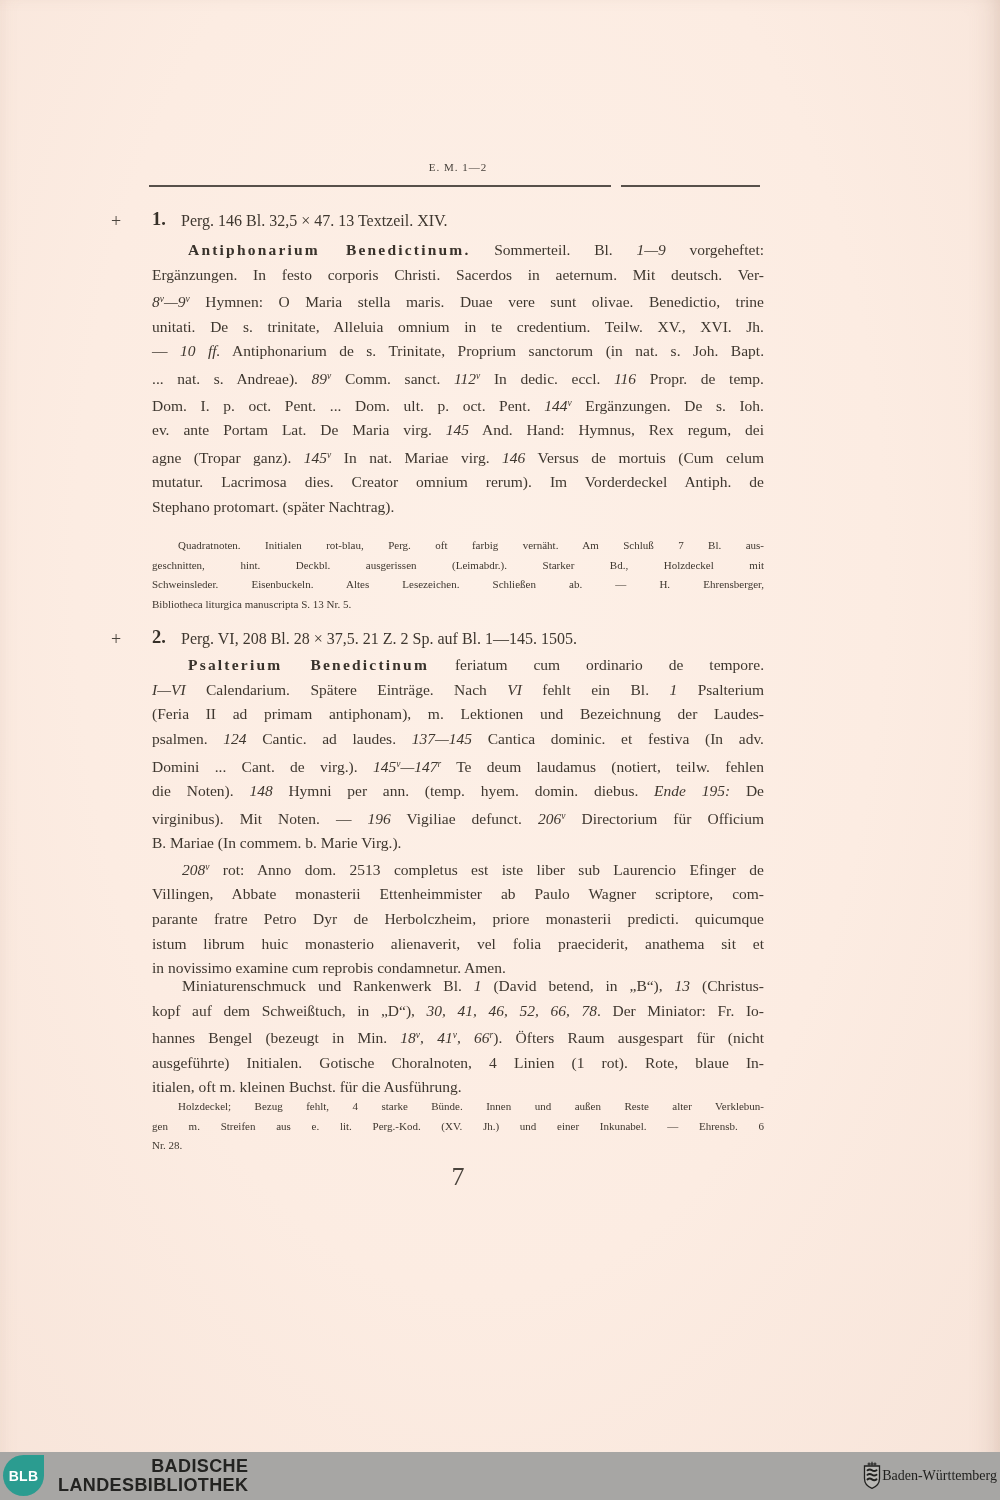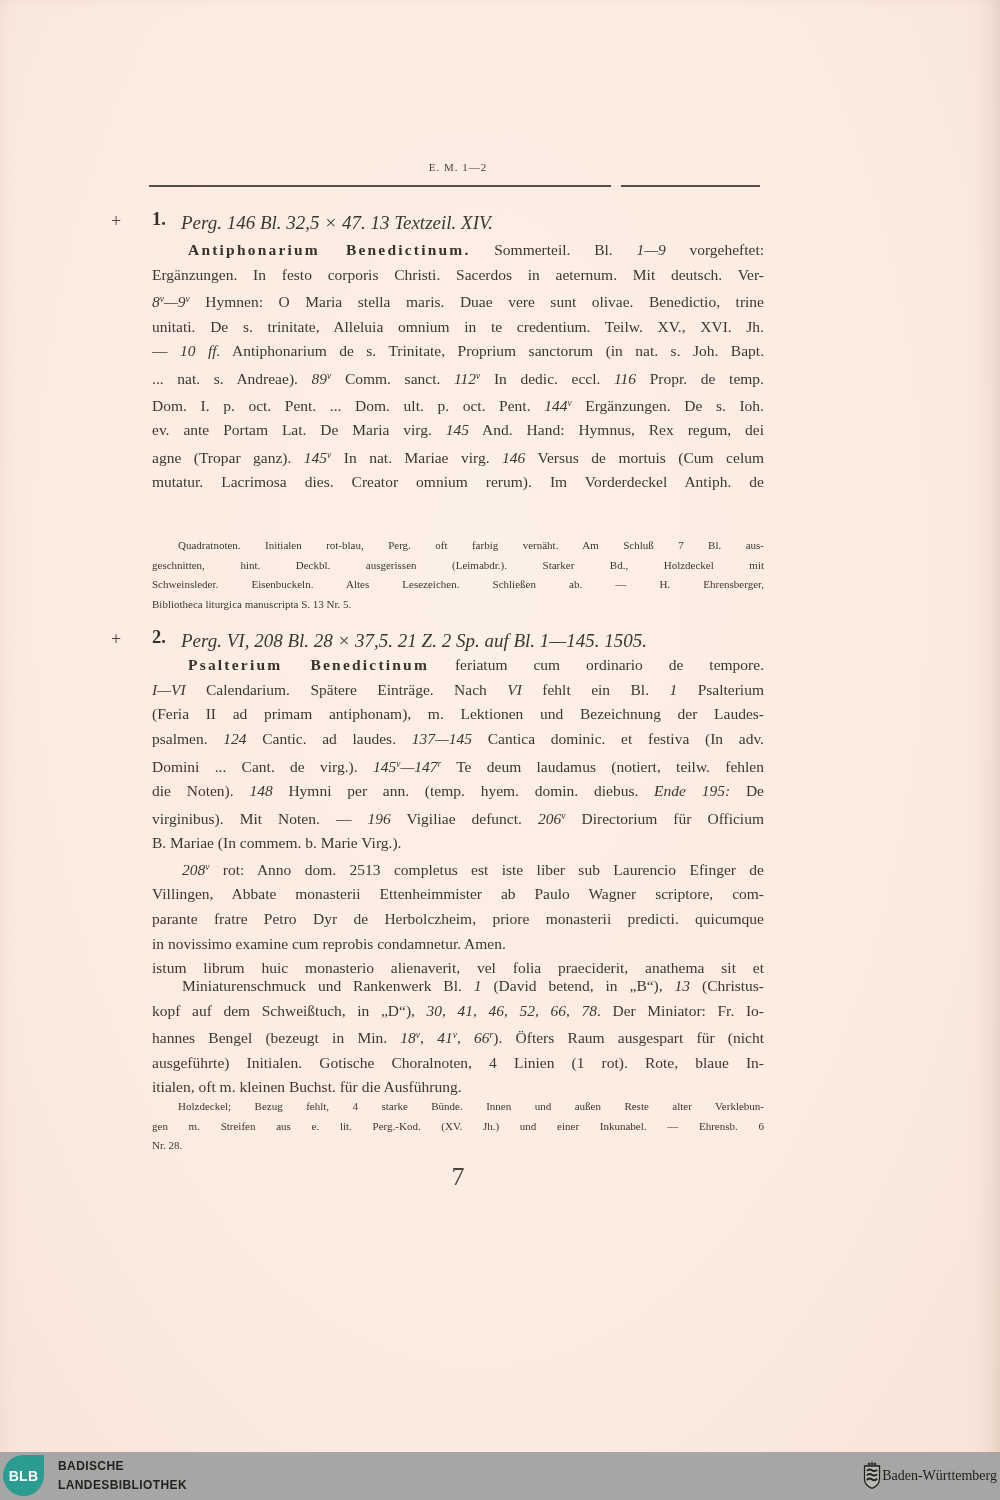--- a/index.html
+++ b/index.html
@@ -19,41 +19,41 @@
   .col{position:absolute;left:152px;width:612px;}
   .center{text-align:center;}
   .running-head{top:161px;font-size:11px;letter-spacing:1px;color:#46403a;}
   .rule{
     position:absolute;left:149px;top:185px;width:611px;height:1.8px;
     background:linear-gradient(90deg,#57504a 0,#57504a 462px,transparent 462px,transparent 472px,#57504a 472px,#57504a 100%);
   }
   .entry-head{position:absolute;left:0;width:1000px;height:24px;}
   .plus{position:absolute;left:111px;top:1px;font-size:18px;color:#4a443d;}
   .enum{position:absolute;left:152px;top:-1px;font-weight:700;font-size:18.5px;color:#363028;}
-  .ecoll{position:absolute;left:181px;top:2px;font-style:italic;font-size:19px;}
+  .ecoll{position:absolute;left:181px;top:2px;font-size:16px;}
   .tline{line-height:24.7px;text-align:justify;text-align-last:justify;text-justify:inter-word;}
   .tend{text-align-last:left;}
   .small{font-size:11px;}
   .small .tline{line-height:19.5px;}
   .b{font-weight:700;letter-spacing:2.2px;color:#38322b;}
   .i{font-style:italic;}
   .sup{font-style:italic;font-size:9.5px;vertical-align:4.5px;}
   .pageno{top:1162px;font-size:26px;color:#4a443d;}
   .footer{position:absolute;left:0;top:1452px;width:1000px;height:52px;background:#a7a6a4;}
   .blb-logo{
     position:absolute;left:3px;top:3px;width:41px;height:41px;
     background:#2b9c90;border-radius:50% 0 50% 50%;
     display:flex;align-items:center;justify-content:center;
     color:#ffffff;font-family:"Liberation Sans", sans-serif;
     font-weight:700;font-size:14px;letter-spacing:.3px;
   }
   .libname{
     position:absolute;left:58px;top:5px;
     font-family:"Liberation Sans", sans-serif;font-weight:700;
-    font-size:12px;line-height:19px;letter-spacing:.4px;color:#232321;
+    font-size:18px;line-height:19px;letter-spacing:.4px;color:#232321;text-align:right;
   }
   .state{
     position:absolute;right:3px;top:0;height:48px;
     display:flex;flex-direction:row;align-items:center;justify-content:flex-start;
   }
   .state-label{font-family:"Liberation Serif", serif;font-size:14px;color:#1e1e1c;line-height:16px;}
 </style>
 </head>
 <body>
 
@@ -72,20 +72,21 @@
     <div class="tline" style="text-indent: 36px;"><span class="b">Antiphonarium Benedictinum.</span><span> Sommerteil. Bl. </span><span class="i">1—9</span><span> vorgeheftet:</span></div>
     <div class="tline"><span>Ergänzungen. In festo corporis Christi. Sacerdos in aeternum. Mit deutsch. Ver-</span></div>
     <div class="tline"><span class="i">8</span><span class="sup">v</span><span class="i">—9</span><span class="sup">v</span><span> Hymnen: O Maria stella maris. Duae vere sunt olivae. Benedictio, trine</span></div>
     <div class="tline"><span>unitati. De s. trinitate, Alleluia omnium in te credentium. Teilw. XV., XVI. Jh.</span></div>
     <div class="tline"><span>— </span><span class="i">10 ff.</span><span> Antiphonarium de s. Trinitate, Proprium sanctorum (in nat. s. Joh. Bapt.</span></div>
     <div class="tline"><span>... nat. s. Andreae). </span><span class="i">89</span><span class="sup">v</span><span> Comm. sanct. </span><span class="i">112</span><span class="sup">v</span><span> In dedic. eccl. </span><span class="i">116</span><span> Propr. de temp.</span></div>
     <div class="tline"><span>Dom. I. p. oct. Pent. ... Dom. ult. p. oct. Pent. </span><span class="i">144</span><span class="sup">v</span><span> Ergänzungen. De s. Ioh.</span></div>
     <div class="tline"><span>ev. ante Portam Lat. De Maria virg. </span><span class="i">145</span><span> And. Hand: Hymnus, Rex regum, dei</span></div>
     <div class="tline"><span>agne (Tropar ganz). </span><span class="i">145</span><span class="sup">v</span><span> In nat. Mariae virg. </span><span class="i">146</span><span> Versus de mortuis (Cum celum</span></div>
     <div class="tline"><span>mutatur. Lacrimosa dies. Creator omnium rerum). Im Vorderdeckel Antiph. de</span></div>
+    <div class="tline tend"><span>Stephano protomart. (später Nachtrag).</span></div>
   </div>
 <div class="col small" style="top:536px">
     <div class="tline" style="text-indent: 26px;"><span>Quadratnoten. Initialen rot-blau, Perg. oft farbig vernäht. Am Schluß 7 Bl. aus-</span></div>
     <div class="tline"><span>geschnitten, hint. Deckbl. ausgerissen (Leimabdr.). Starker Bd., Holzdeckel mit</span></div>
     <div class="tline"><span>Schweinsleder. Eisenbuckeln. Altes Lesezeichen. Schließen ab. — H. Ehrensberger,</span></div>
     <div class="tline tend"><span>Bibliotheca liturgica manuscripta S. 13 Nr. 5.</span></div>
   </div>
 
 <div class="entry-head" style="top:628px">
   <span class="plus">+</span>
@@ -100,22 +101,22 @@
     <div class="tline"><span>psalmen. </span><span class="i">124</span><span> Cantic. ad laudes. </span><span class="i">137—145</span><span> Cantica dominic. et festiva (In adv.</span></div>
     <div class="tline"><span>Domini ... Cant. de virg.). </span><span class="i">145</span><span class="sup">v</span><span class="i">—147</span><span class="sup">r</span><span> Te deum laudamus (notiert, teilw. fehlen</span></div>
     <div class="tline"><span>die Noten). </span><span class="i">148</span><span> Hymni per ann. (temp. hyem. domin. diebus. </span><span class="i">Ende 195:</span><span> De</span></div>
     <div class="tline"><span>virginibus). Mit Noten. — </span><span class="i">196</span><span> Vigiliae defunct. </span><span class="i">206</span><span class="sup">v</span><span> Directorium für Officium</span></div>
     <div class="tline tend"><span>B. Mariae (In commem. b. Marie Virg.).</span></div>
   </div>
 <div class="col" style="top:855px">
     <div class="tline" style="text-indent: 30px;"><span class="i">208</span><span class="sup">v</span><span> rot: Anno dom. 2513 completus est iste liber sub Laurencio Efinger de</span></div>
     <div class="tline"><span>Villingen, Abbate monasterii Ettenheimmister ab Paulo Wagner scriptore, com-</span></div>
     <div class="tline"><span>parante fratre Petro Dyr de Herbolczheim, priore monasterii predicti. quicumque</span></div>
+    <div class="tline"><span>istum librum huic monasterio alienaverit, vel folia praeciderit, anathema sit et</span></div>
     <div class="tline tend"><span>in novissimo examine cum reprobis condamnetur. Amen.</span></div>
-    <div class="tline"><span>istum librum huic monasterio alienaverit, vel folia praeciderit, anathema sit et</span></div>
   </div>
 <div class="col" style="top:974px">
     <div class="tline" style="text-indent: 30px;"><span>Miniaturenschmuck und Rankenwerk Bl. </span><span class="i">1</span><span> (David betend, in „B“), </span><span class="i">13</span><span> (Christus-</span></div>
     <div class="tline"><span>kopf auf dem Schweißtuch, in „D“), </span><span class="i">30, 41, 46, 52, 66, 78</span><span>. Der Miniator: Fr. Io-</span></div>
     <div class="tline"><span>hannes Bengel (bezeugt in Min. </span><span class="i">18</span><span class="sup">v</span><span>, </span><span class="i">41</span><span class="sup">v</span><span>, </span><span class="i">66</span><span class="sup">r</span><span>). Öfters Raum ausgespart für (nicht</span></div>
     <div class="tline"><span>ausgeführte) Initialen. Gotische Choralnoten, 4 Linien (1 rot). Rote, blaue In-</span></div>
     <div class="tline tend"><span>itialen, oft m. kleinen Buchst. für die Ausführung.</span></div>
   </div>
 <div class="col small" style="top:1097px">
     <div class="tline" style="text-indent: 26px;"><span>Holzdeckel; Bezug fehlt, 4 starke Bünde. Innen und außen Reste alter Verklebun-</span></div>

